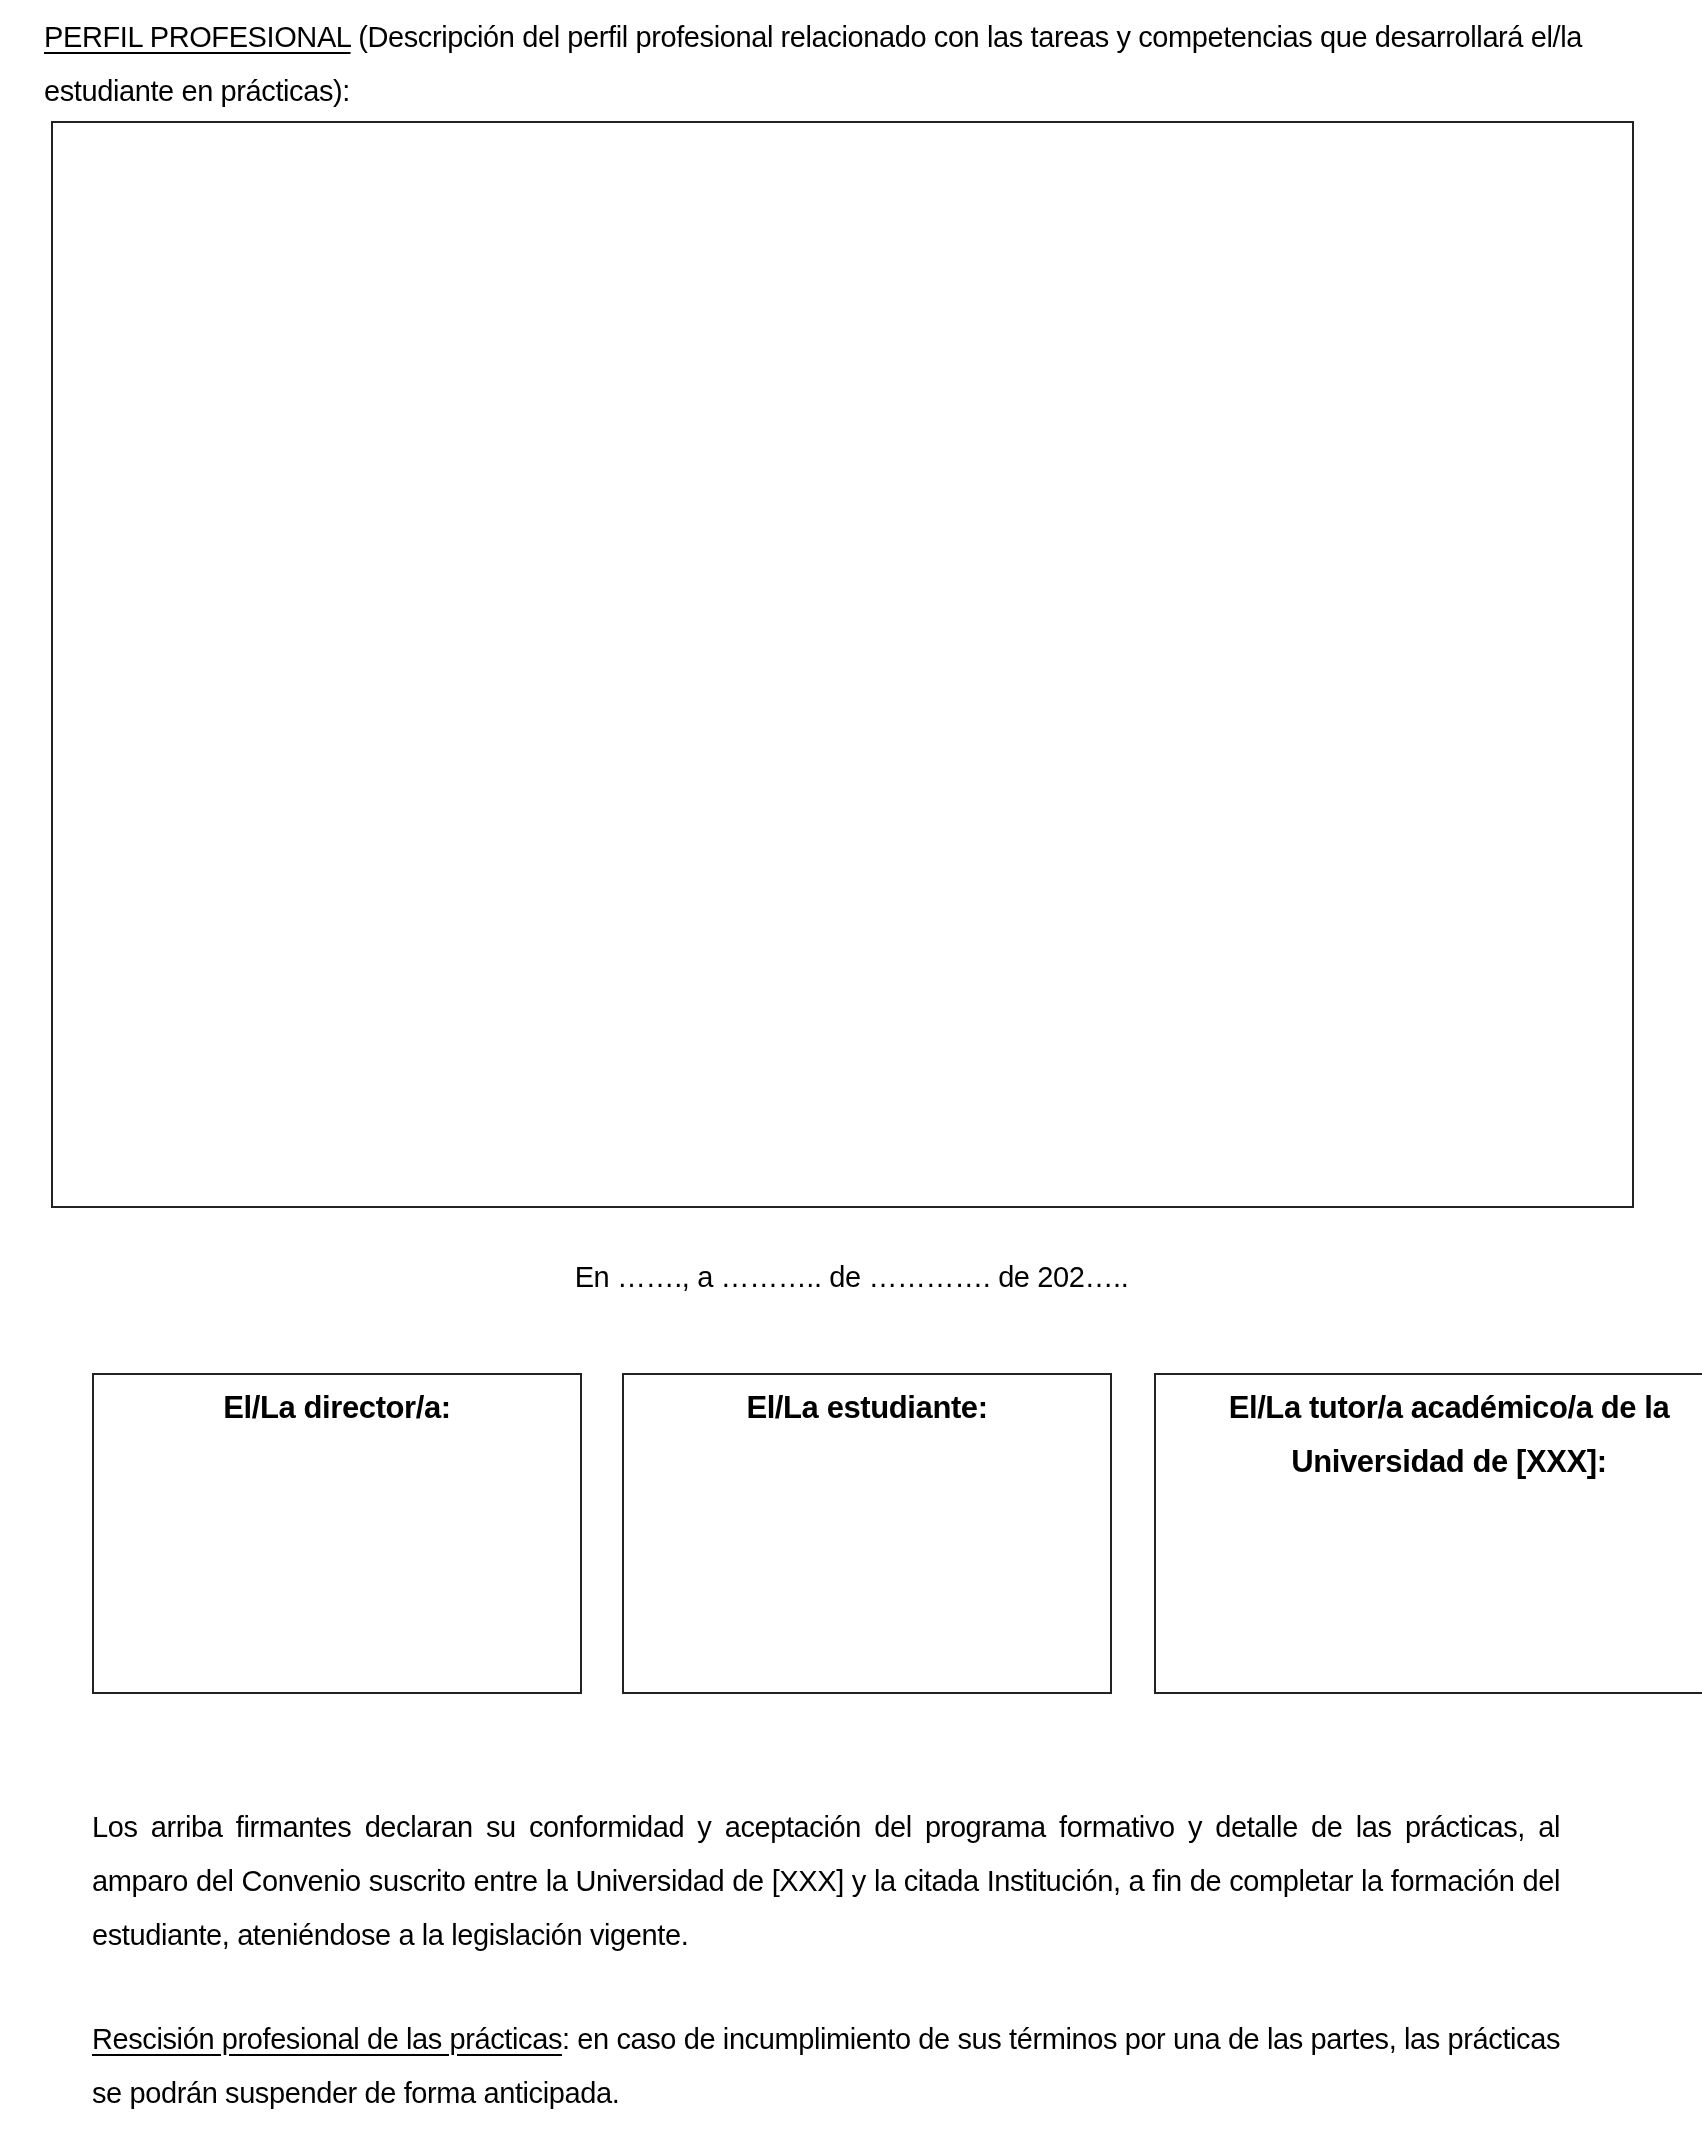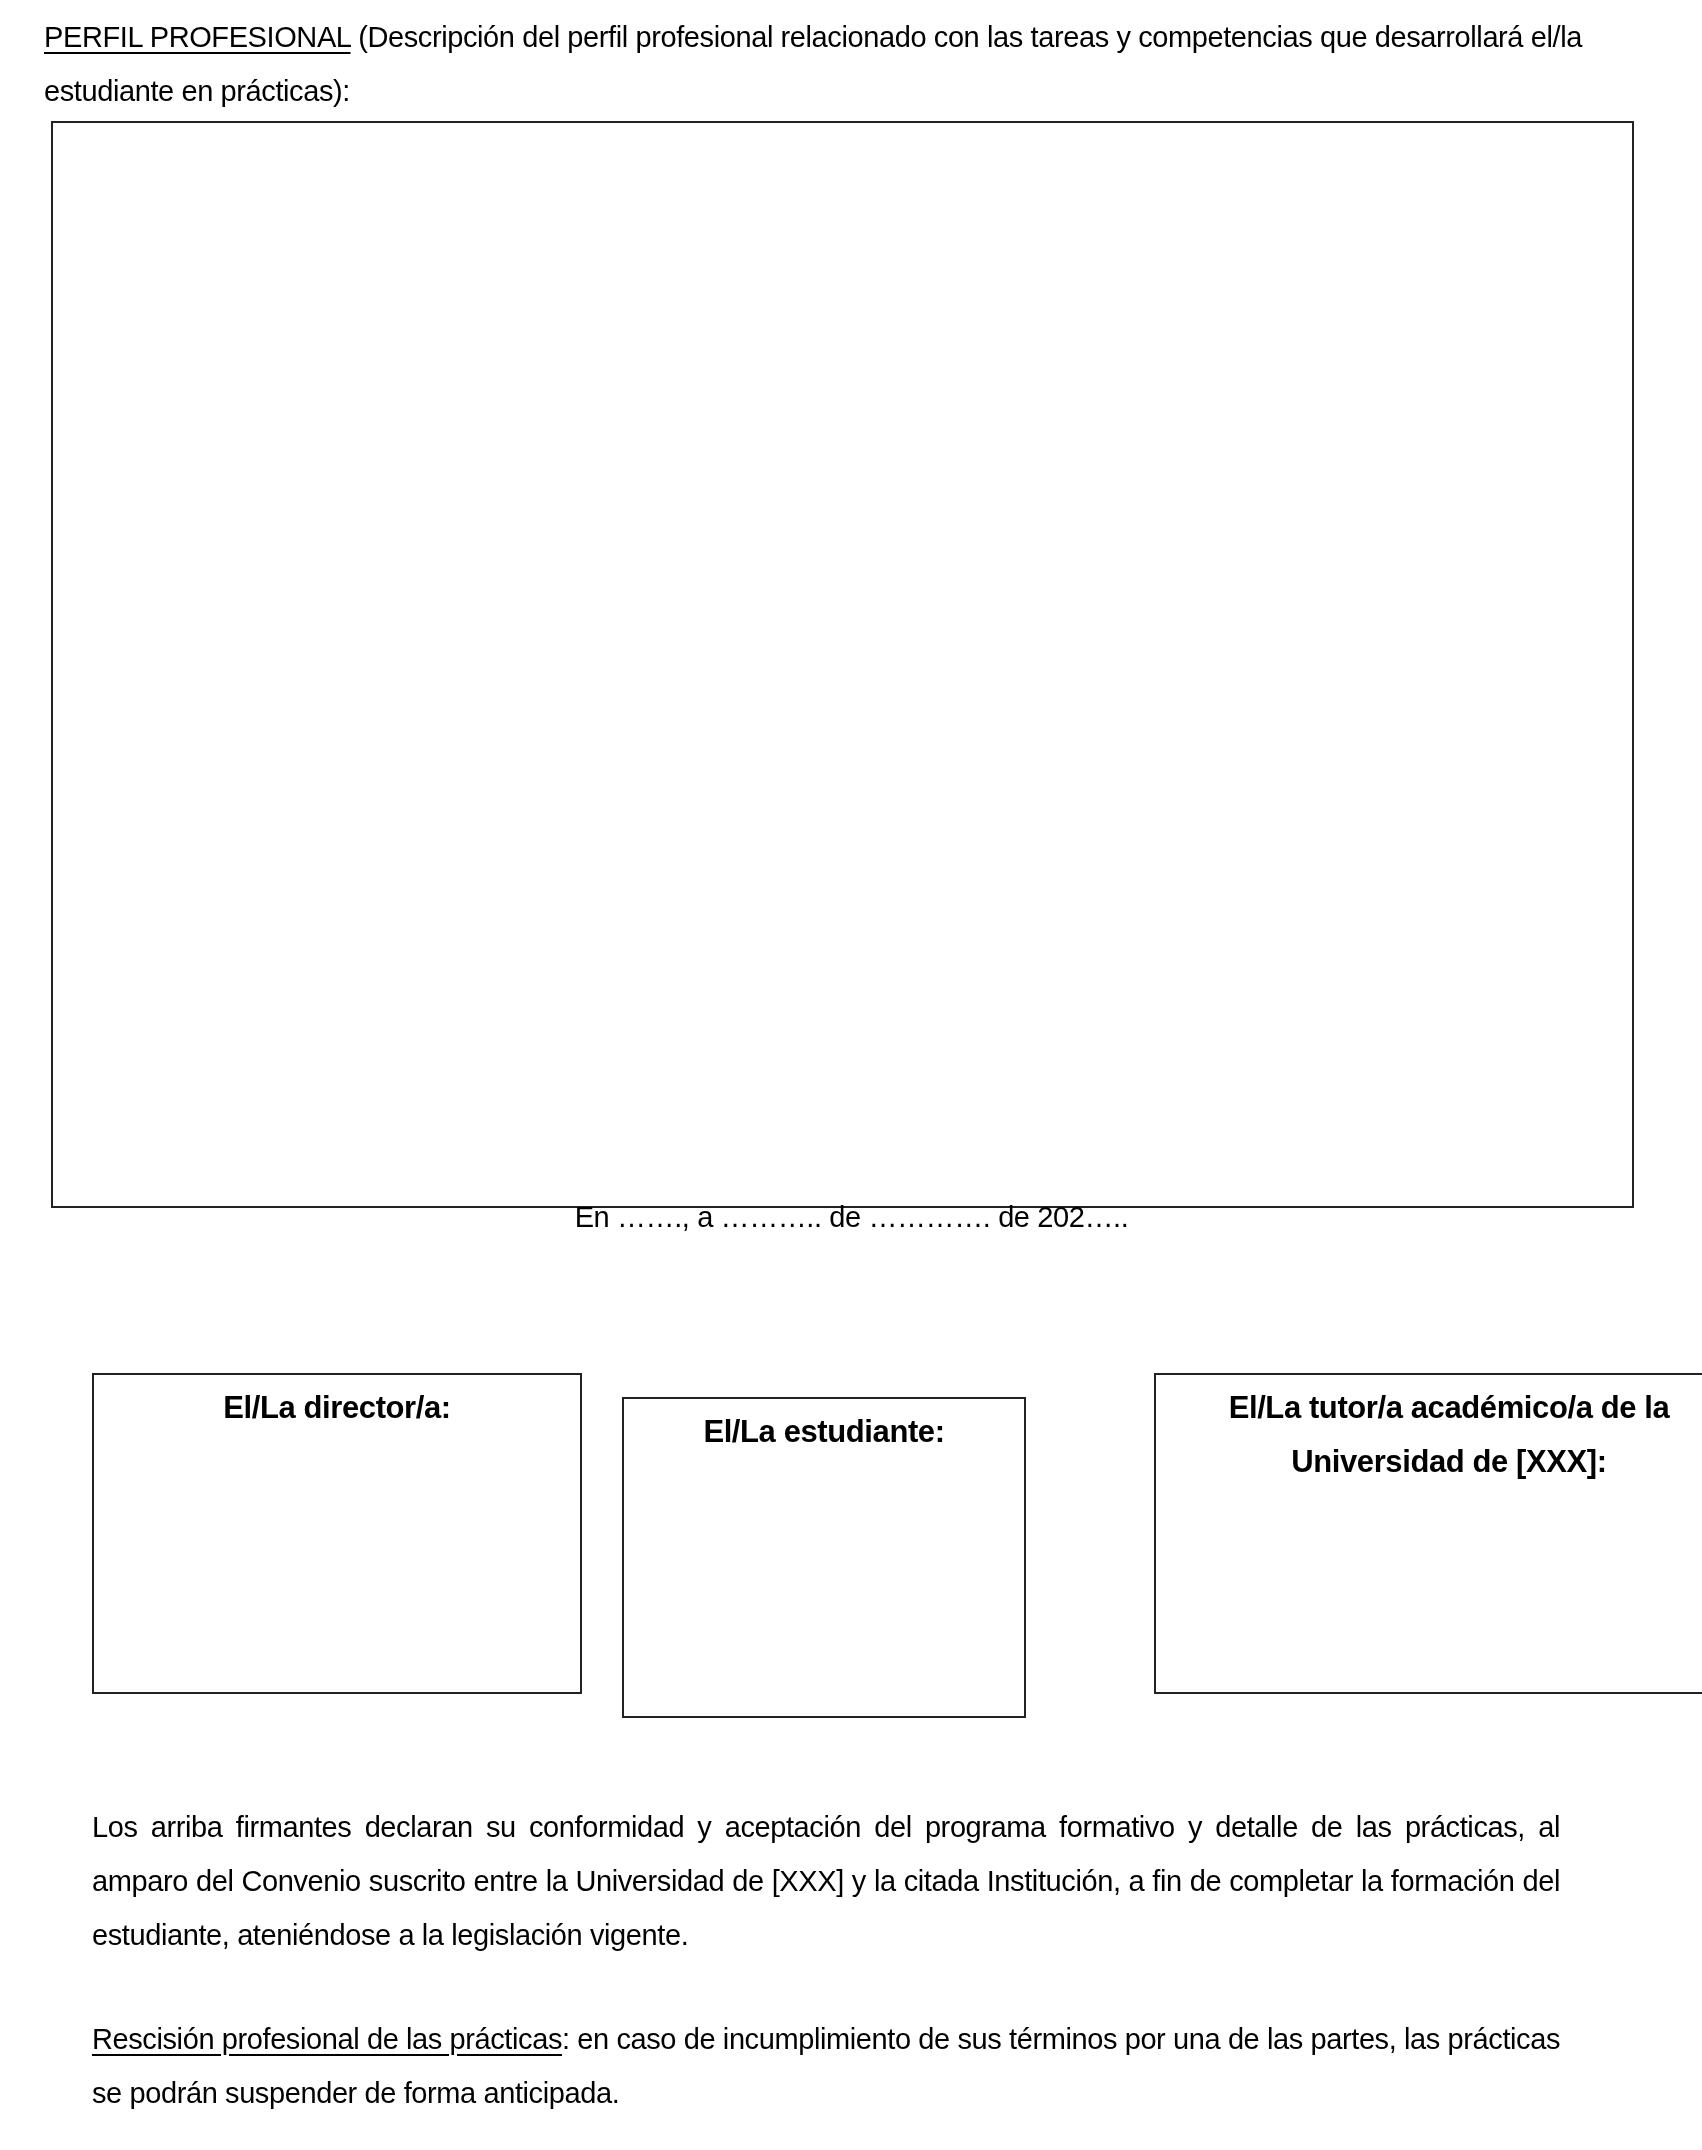--- a/index.html
+++ b/index.html
@@ -3,26 +3,26 @@
 <meta charset="utf-8">
 <style>
   html, body { margin:0; padding:0; background:#ffffff; }
   body { width:1703px; height:2151px; position:relative; overflow:hidden;
          font-family:"Liberation Sans", sans-serif; color:#000; }
   .txt { position:absolute; font-size:29px; line-height:54px; letter-spacing:-0.4px; }
   .u { text-decoration:underline; text-underline-offset:5px; }
   #title { left:44px; top:10px; width:1557px; }
   #profile-box { position:absolute; left:51px; top:121px; width:1583px; height:1087px;
                  border:2.5px solid #222; box-sizing:border-box; }
-  #date-line { left:0; width:1703px; top:1190px; text-align:center; }
+  #date-line { left:0; width:1703px; top:1250px; text-align:center; }
   .sig { position:absolute; top:1373px; height:321px; border:2.5px solid #222;
          box-sizing:border-box; text-align:center; font-weight:bold; font-size:31px;
          line-height:54px; padding-top:6px; letter-spacing:-0.4px; }
   #sig-director { left:92px; width:490px; }
-  #sig-student  { left:622px; width:404px;margin-top:24px; }
+  #sig-student  { left:622px; width:490px; }
   #sig-tutor    { left:1154px; width:590px; }
   #para1 { left:92px; top:1800px; width:1468px; text-align:justify; text-align-last:left; }
   #para2 { left:92px; top:2012px; width:1468px; text-align:justify; text-align-last:left; }
 </style>
 </head>
 <body>
 
 <div id="title" class="txt"><span class="u">PERFIL PROFESIONAL</span><span> (Descripción del perfil profesional relacionado con las tareas y competencias que desarrollará el/la estudiante en prácticas):</span></div>
 
 <div id="profile-box"><span></span></div>

